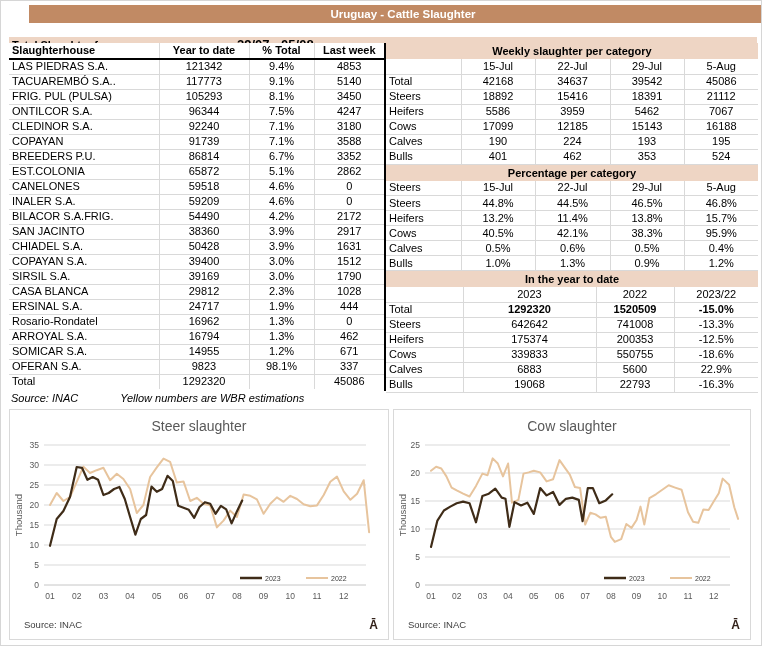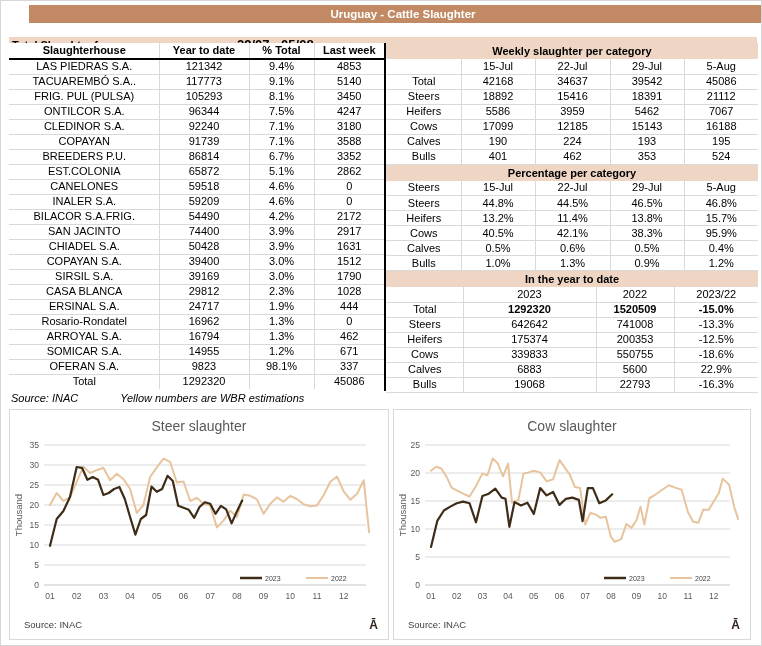--- a/index.html
+++ b/index.html
@@ -14,21 +14,21 @@
 
   .title-band{position:absolute;left:8px;top:4px;width:748px;height:18px;background:var(--band-dark);
     color:#fff;font-weight:bold;font-size:11.5px;text-align:center;line-height:18px;margin-left:20px;}
   .sub-band{position:absolute;left:8px;top:36px;width:748px;height:16px;background:var(--band-light);}
   .period-label{position:absolute;left:3px;top:0;height:16px;line-height:16px;font-weight:bold;font-size:11px;}
   .period-value{position:absolute;left:228px;top:0;width:100px;height:16px;line-height:16px;font-weight:bold;font-size:13px;}
 
   table{border-collapse:collapse;table-layout:fixed;font-size:11px;}
   td,th{height:15px;line-height:13px;padding:0 2px;text-align:center;overflow:hidden;white-space:nowrap;
     border-right:1px solid var(--grid);border-bottom:1px solid var(--grid);}
-  td:first-child,th:first-child{text-align:center;padding-left:3px;}
+  td:first-child,th:first-child{text-align:left;padding-left:3px;}
   td:last-child,th:last-child{border-right:none;}
   .b{font-weight:bold;}
 
   .ltable{position:absolute;left:8px;top:42px;width:375px;background:#fff;}
   .ltable thead th{font-weight:bold;border-bottom:2px solid #000;height:16px;}
   .ltable tfoot td{border-bottom:none;}
 
   .vdivider{position:absolute;left:383px;top:42px;width:2px;height:348px;background:#000;}
 
   .rcol{position:absolute;left:385px;top:42px;width:372px;}
@@ -137,21 +137,21 @@
           <td>0</td>
         </tr>
         <tr>
           <td>BILACOR S.A.FRIG.</td>
           <td>54490</td>
           <td>4.2%</td>
           <td>2172</td>
         </tr>
         <tr>
           <td>SAN JACINTO</td>
-          <td>74400</td>
+          <td>38360</td>
           <td>3.9%</td>
           <td>2917</td>
         </tr>
         <tr>
           <td>CHIADEL S.A.</td>
           <td>50428</td>
           <td>3.9%</td>
           <td>1631</td>
         </tr>
         <tr>

